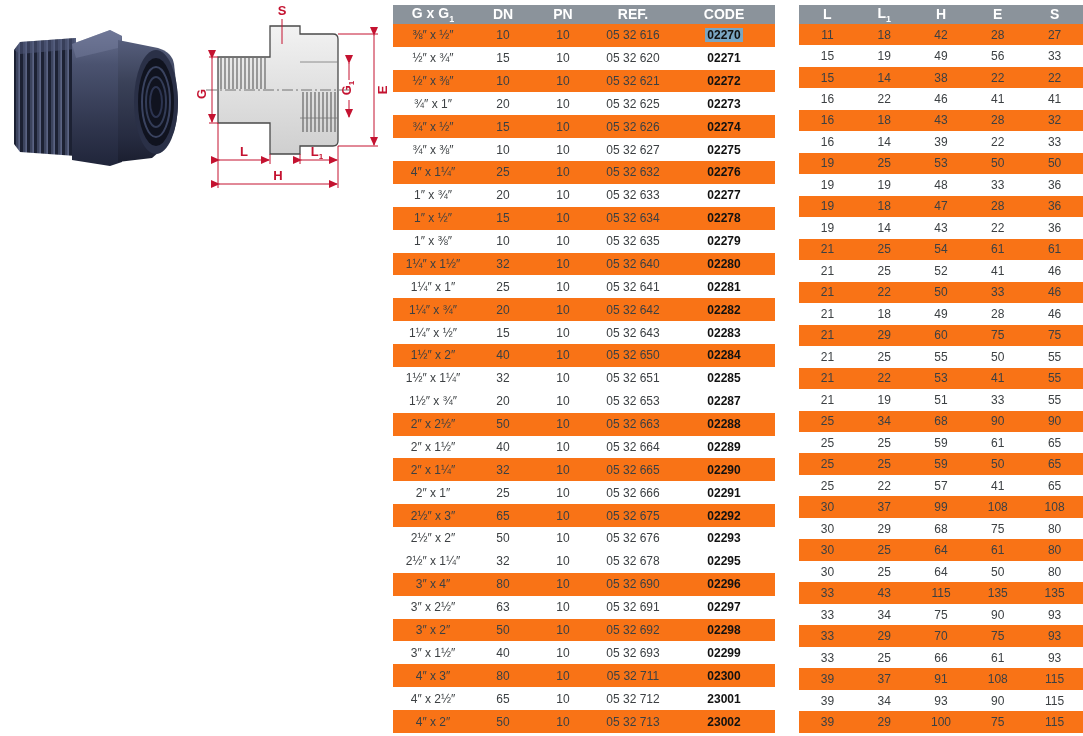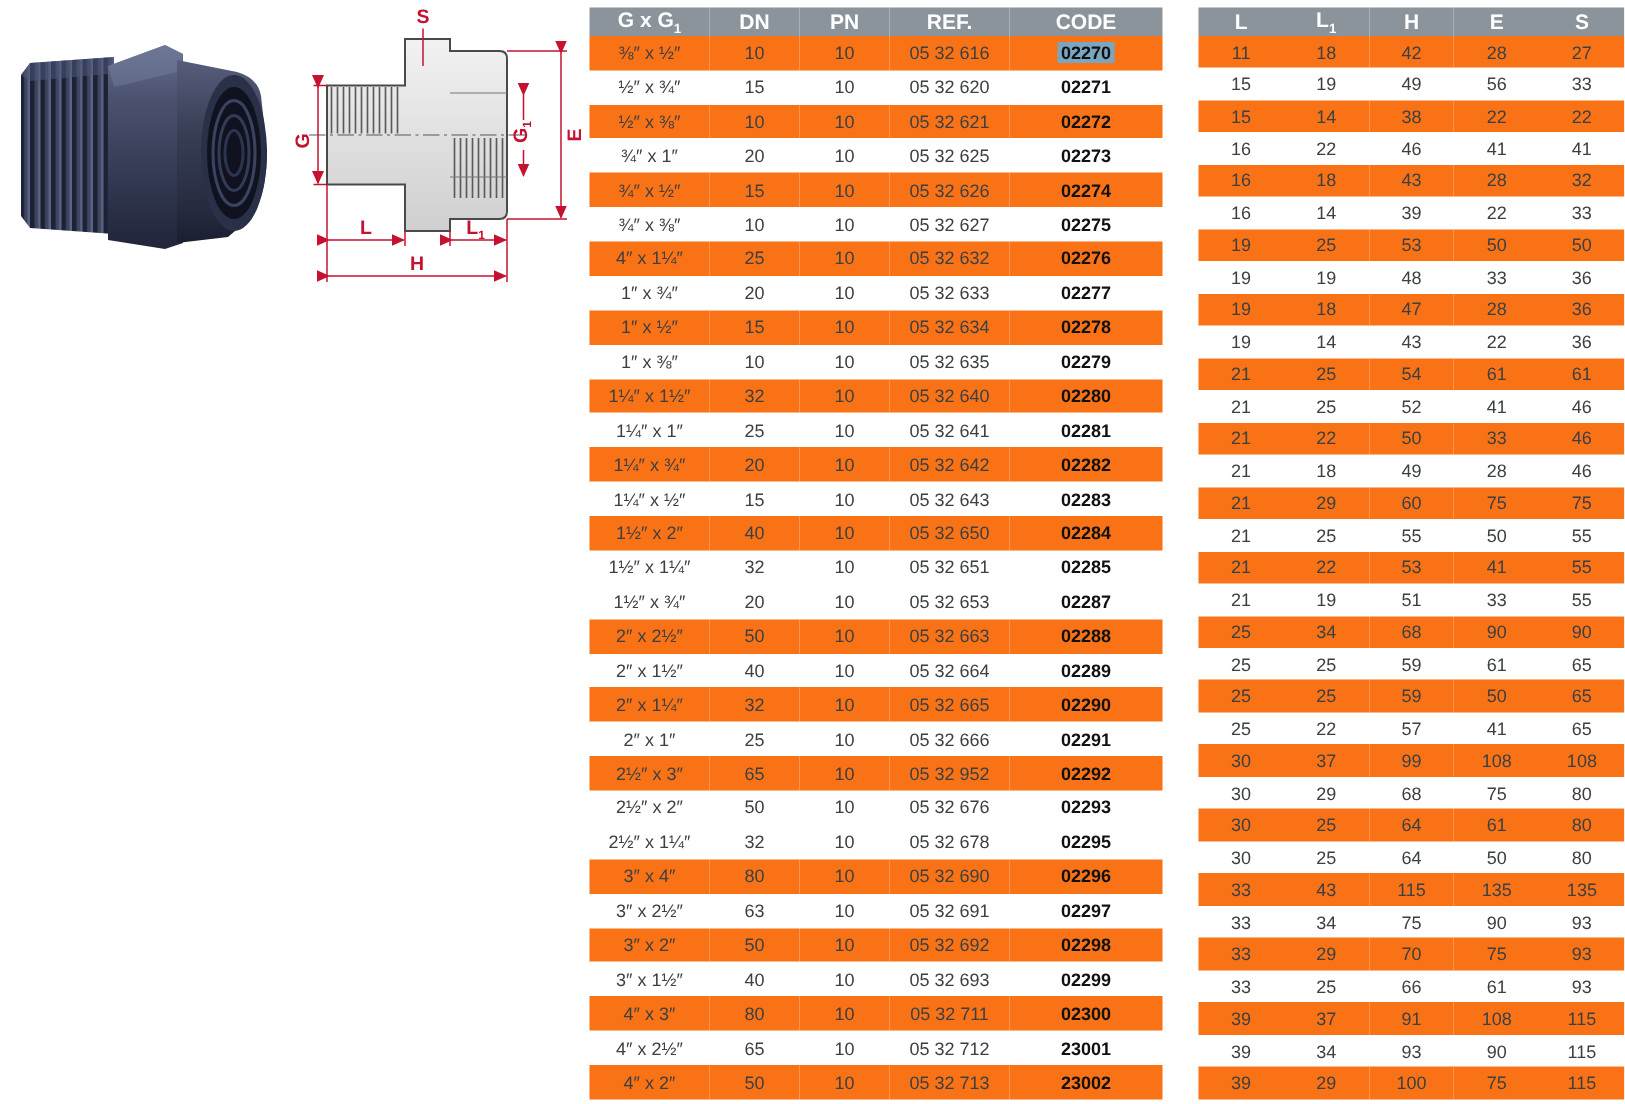--- a/index.html
+++ b/index.html
@@ -313,21 +313,21 @@
           <td>2″ x 1″</td>
           <td>25</td>
           <td>10</td>
           <td>05 32 666</td>
           <td class="code">02291</td>
         </tr>
         <tr class="alt">
           <td>2½″ x 3″</td>
           <td>65</td>
           <td>10</td>
-          <td>05 32 952</td>
+          <td>05 32 675</td>
           <td class="code">02292</td>
         </tr>
         <tr>
           <td>2½″ x 2″</td>
           <td>50</td>
           <td>10</td>
           <td>05 32 676</td>
           <td class="code">02293</td>
         </tr>
         <tr>

